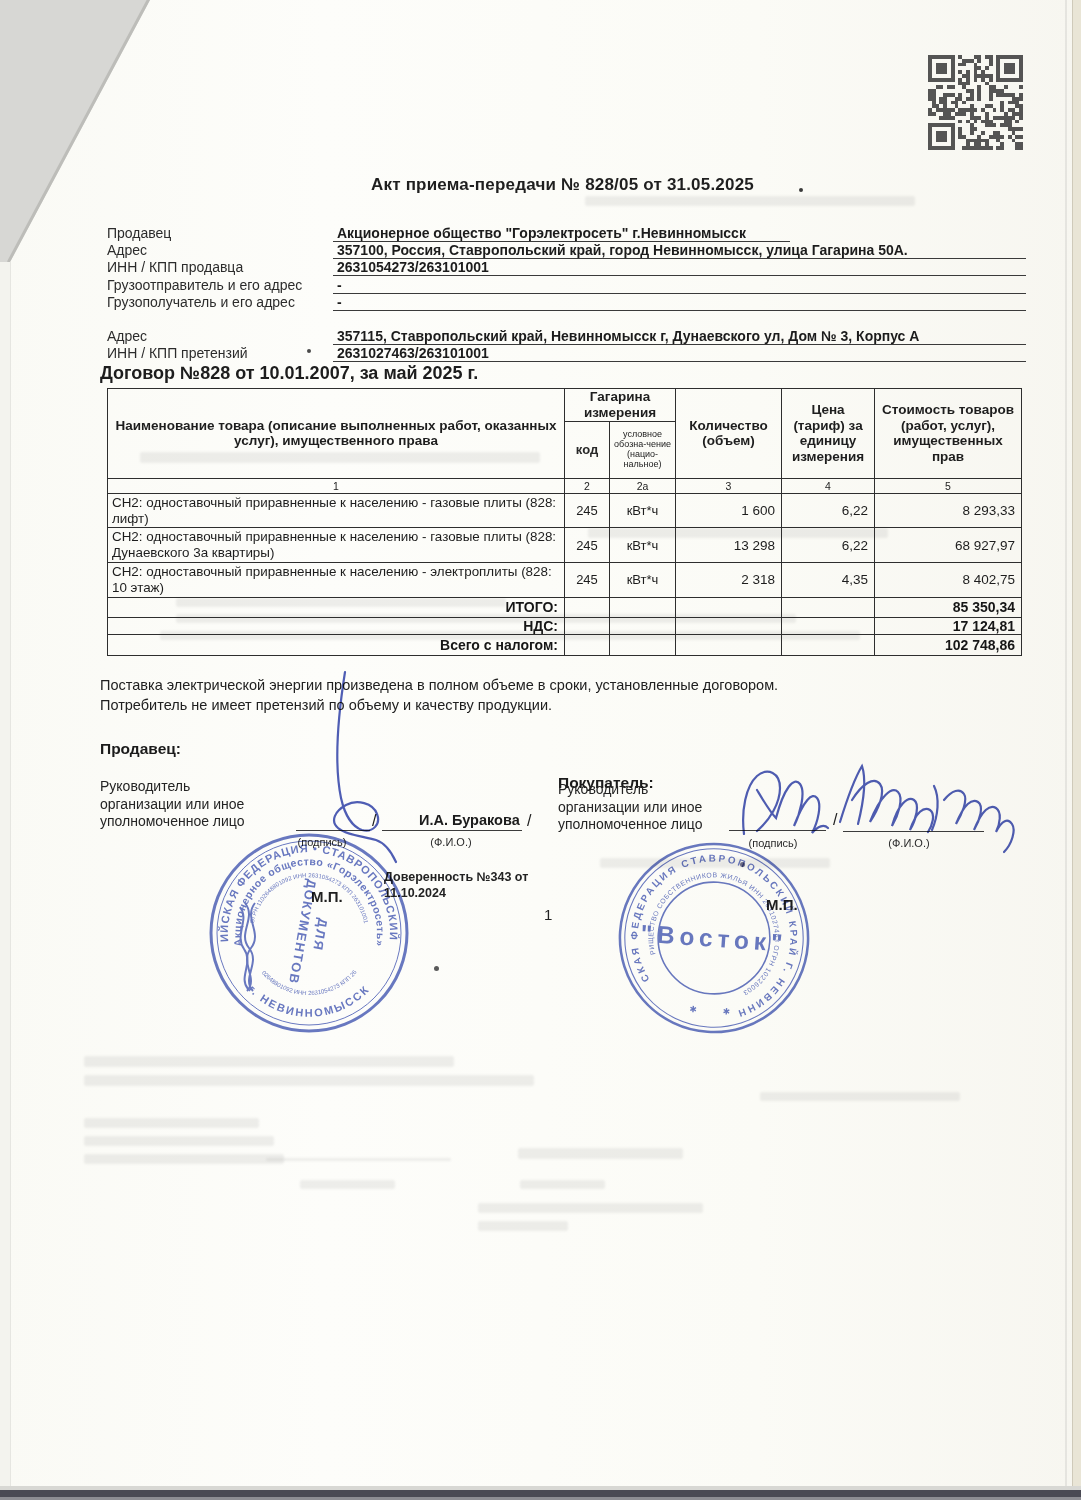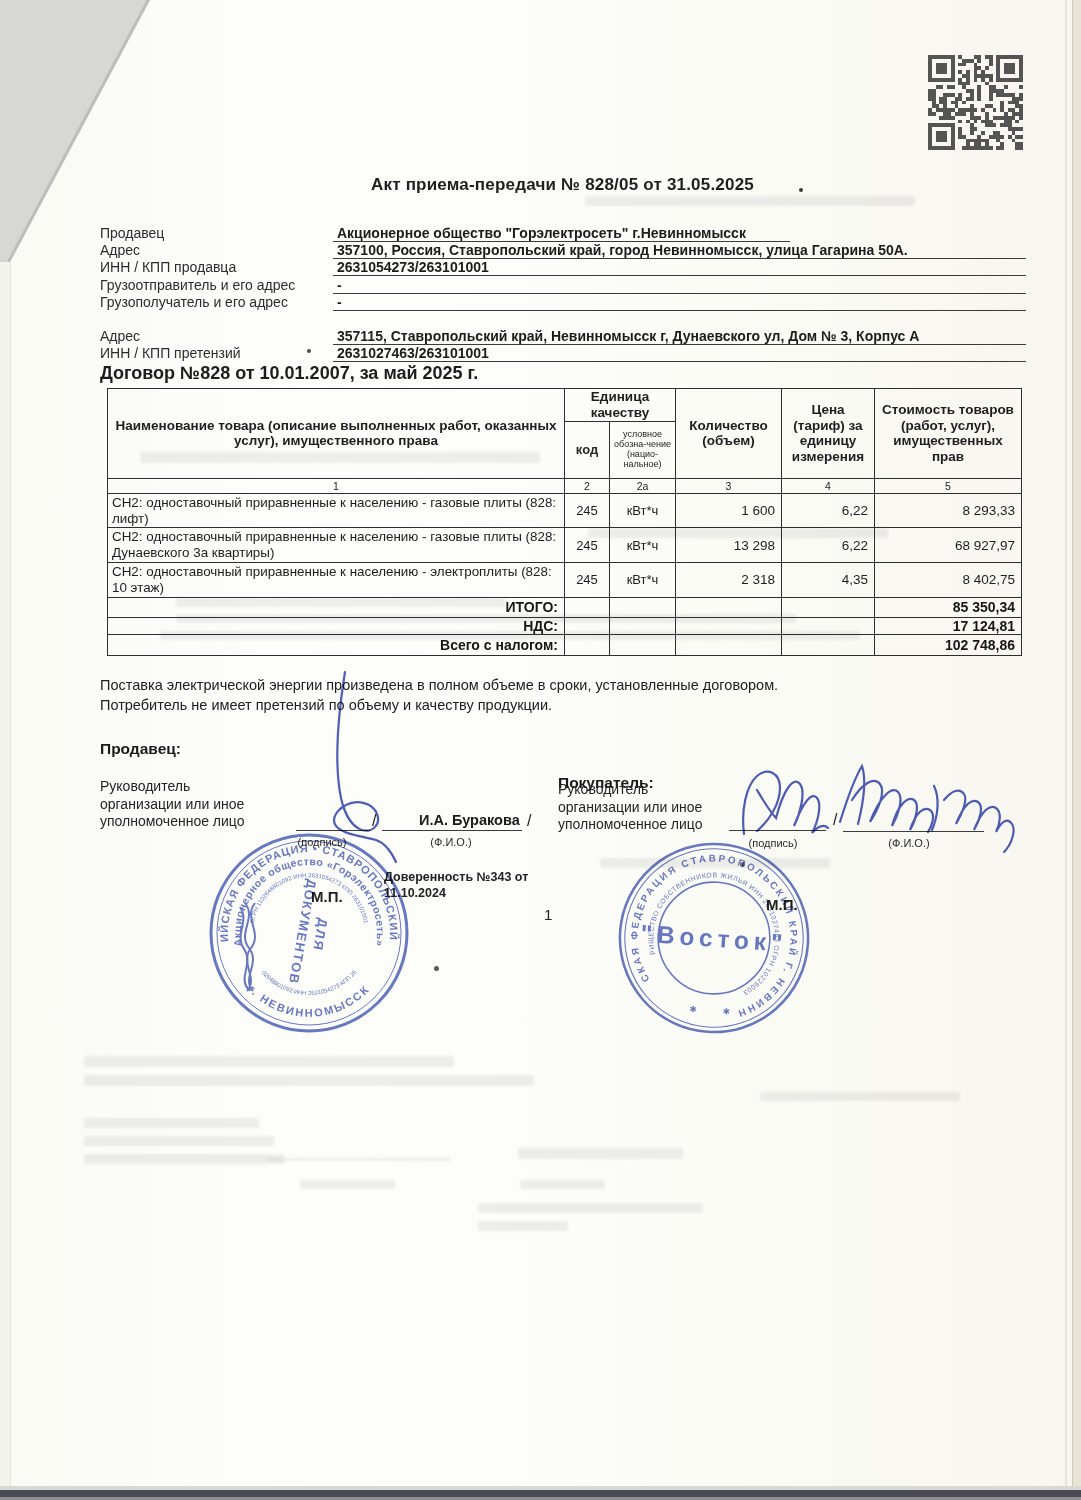--- a/index.html
+++ b/index.html
@@ -21,21 +21,21 @@
   #bottom-edge2{left:0;top:1490px;width:1081px;height:7px;background:#4a4a54;}
   #bottom-edge3{left:0;top:1497px;width:1081px;height:3px;background:#8d8d93;}
   .speck{position:absolute;border-radius:50%;}
   .ghost{position:absolute;background:#8f8f8f;opacity:.14;filter:blur(1.3px);border-radius:2px;}
 
   
   #doc-title{left:100px;top:175px;width:925px;text-align:center;font-size:17px;font-weight:bold;color:#1f1f1f;letter-spacing:.2px;}
 
   
   .frow{position:absolute;left:100px;width:928px;height:17px;font-size:14px;line-height:17px;}
-  .frow .flabel{position:absolute;left:0;top:0;white-space:nowrap;color:#2c2c2c;}
+  .frow .flabel{position:absolute;left:7px;top:0;white-space:nowrap;color:#2c2c2c;}
   .frow .fvalue{position:absolute;left:237px;top:0;white-space:nowrap;font-weight:bold;color:#1c1c1c;}
   .frow .fline{position:absolute;left:233px;top:16px;height:0;border-top:1.6px solid #3a3a3a;}
 
   #contract-line{left:100px;top:363px;font-size:18px;font-weight:bold;color:#1d1d1d;}
 
   
   #goods-table{position:absolute;left:107px;top:388px;border-collapse:collapse;table-layout:fixed;width:914px;}
   #goods-table td,#goods-table th{border:1.6px solid #2e2e2e;padding:0 3px;vertical-align:middle;overflow:hidden;}
   #goods-table .hc{font-weight:bold;font-size:13.5px;text-align:center;line-height:1.18;color:#1e1e1e;}
   #goods-table .hs{font-weight:normal;font-size:9px;text-align:center;line-height:1.1;color:#222;}
@@ -465,21 +465,21 @@
       <col style="width:457px">
         <col style="width:45px">
         <col style="width:66px">
       <col style="width:106px">
         <col style="width:93px">
         <col style="width:147px">
     </colgroup>
     <tbody>
       <tr style="height:31px">
         <td class="hc" rowspan="2">Наименование товара (описание выполненных работ, оказанных услуг), имущественного права</td>
-        <td class="hc" colspan="2">Единица качеству</td>
+        <td class="hc" colspan="2">Гагарина измерения</td>
         <td class="hc" rowspan="2">Количество (объем)</td>
         <td class="hc" rowspan="2">Цена (тариф) за единицу измерения</td>
         <td class="hc" rowspan="2">Стоимость товаров (работ, услуг), имущественных прав</td>
       </tr>
       <tr style="height:57px">
         <td class="hk">код</td>
         <td class="hs">условное обозна-чение (нацио-нальное)</td>
       </tr>
       <tr style="height:14px">
         <td class="num">1</td>

